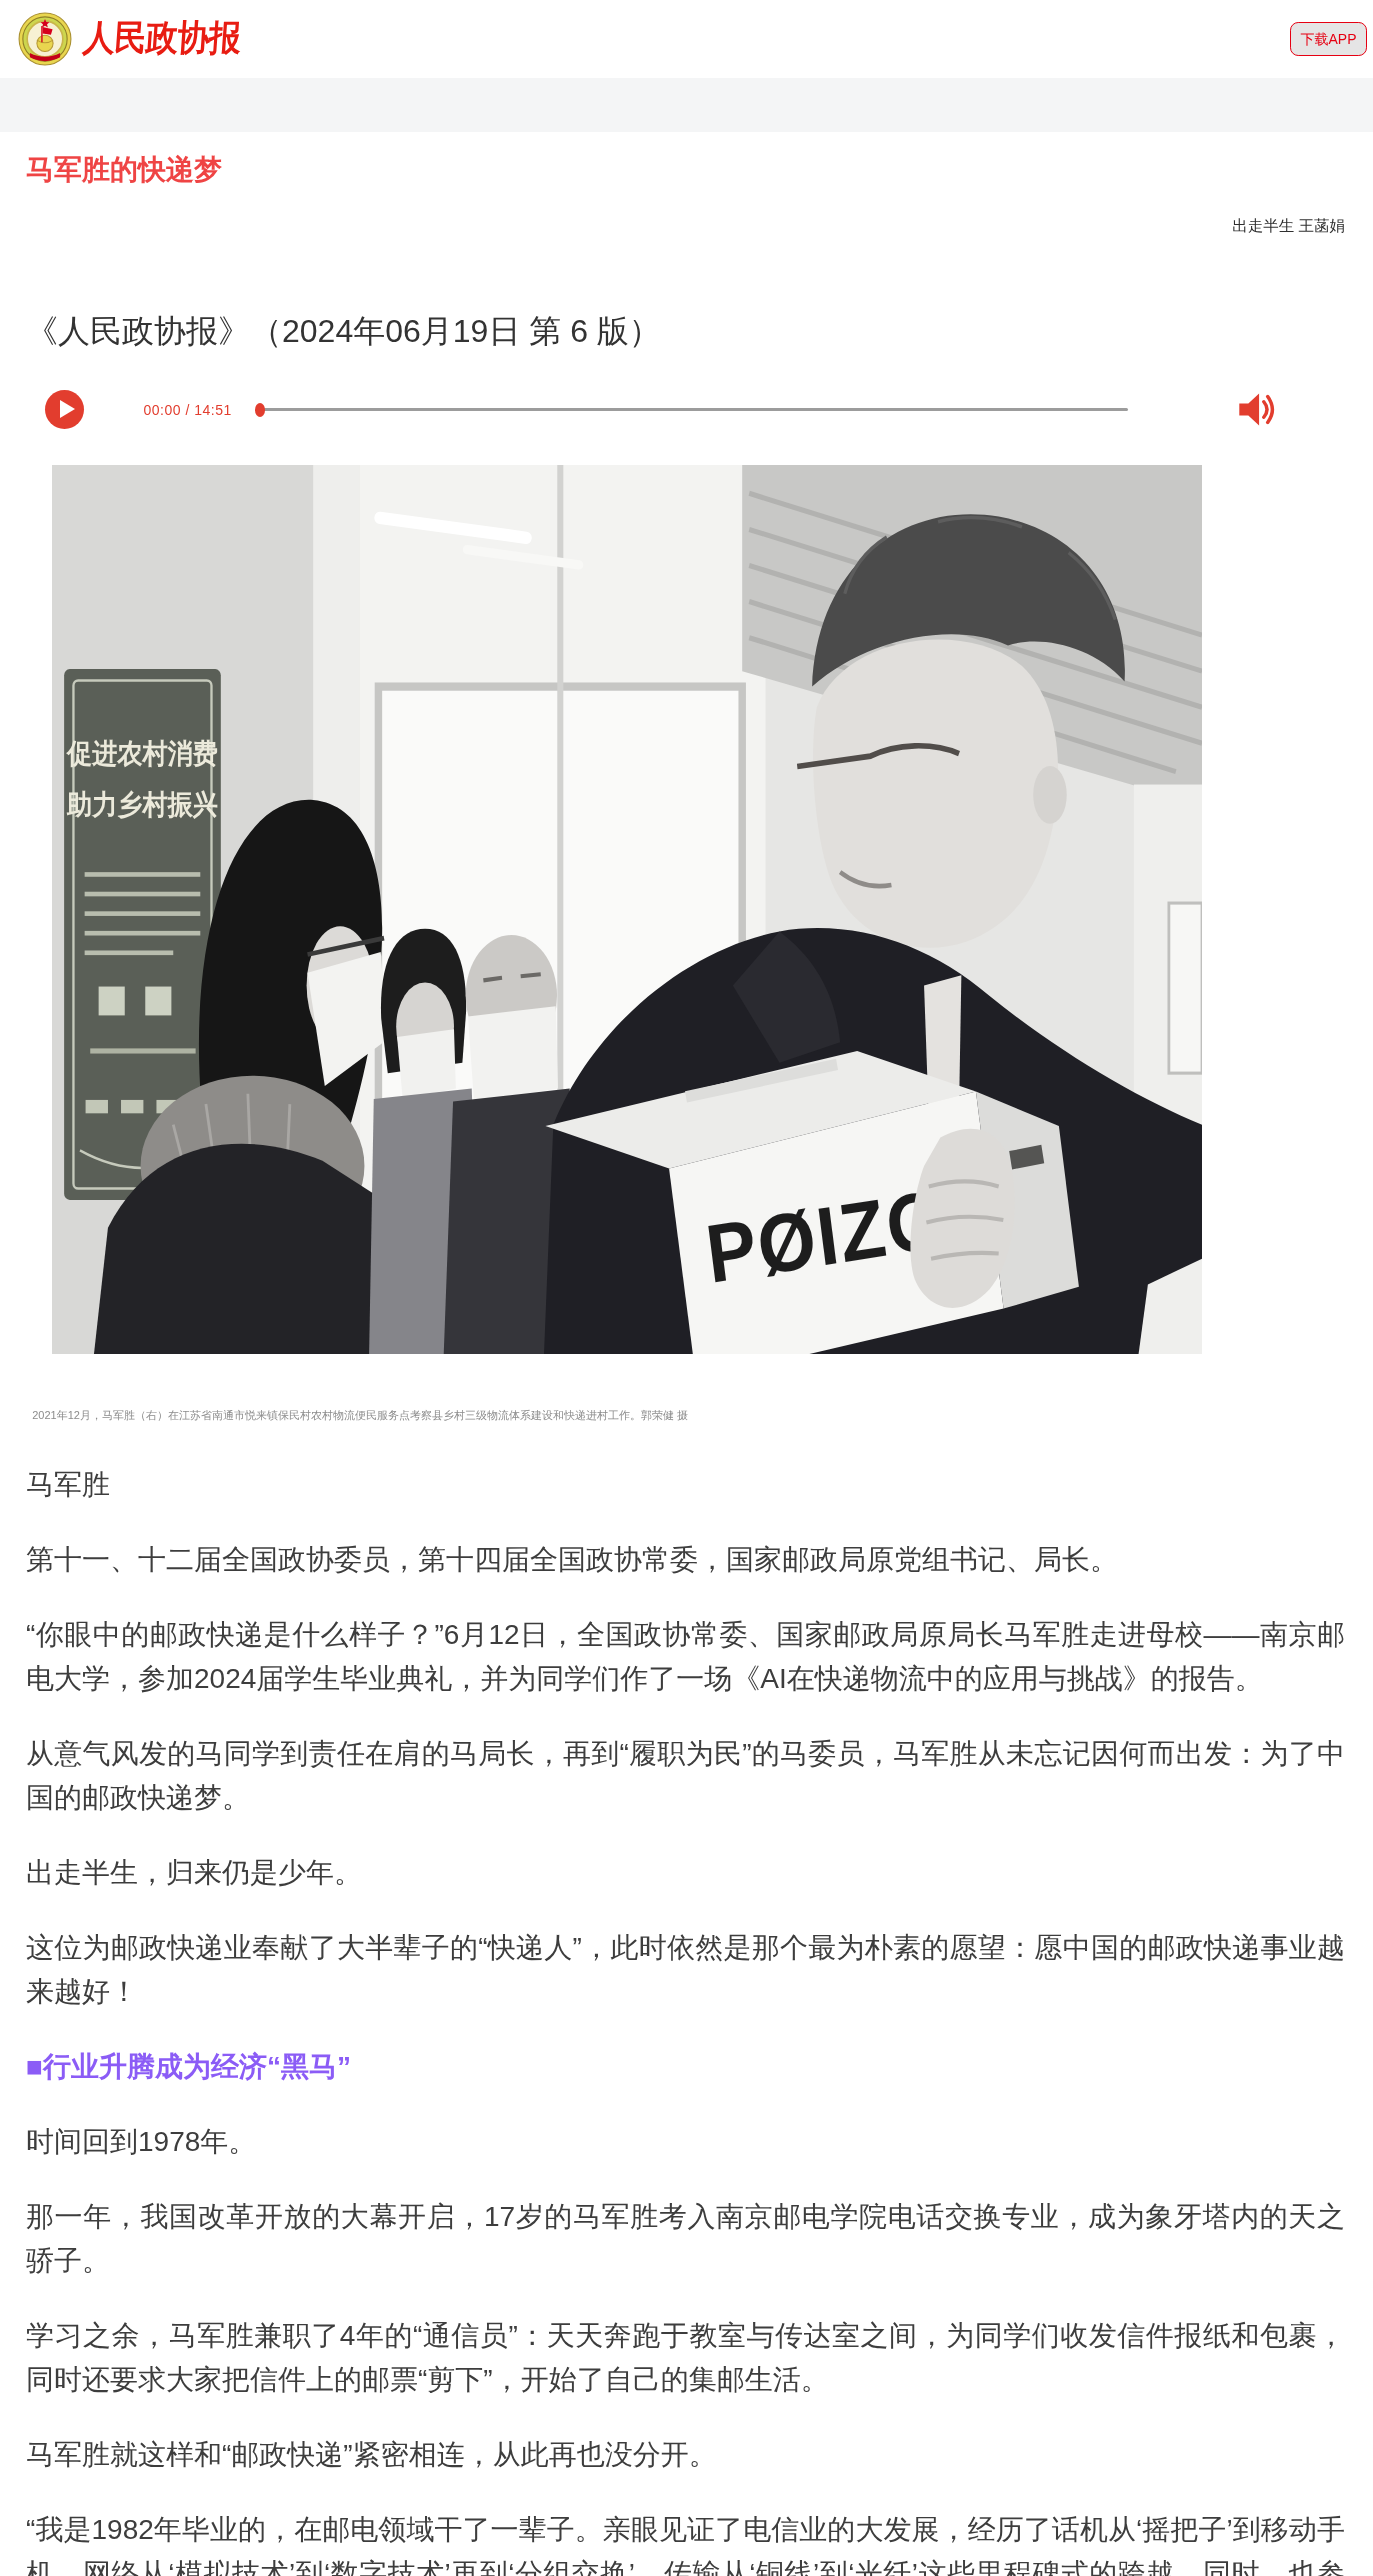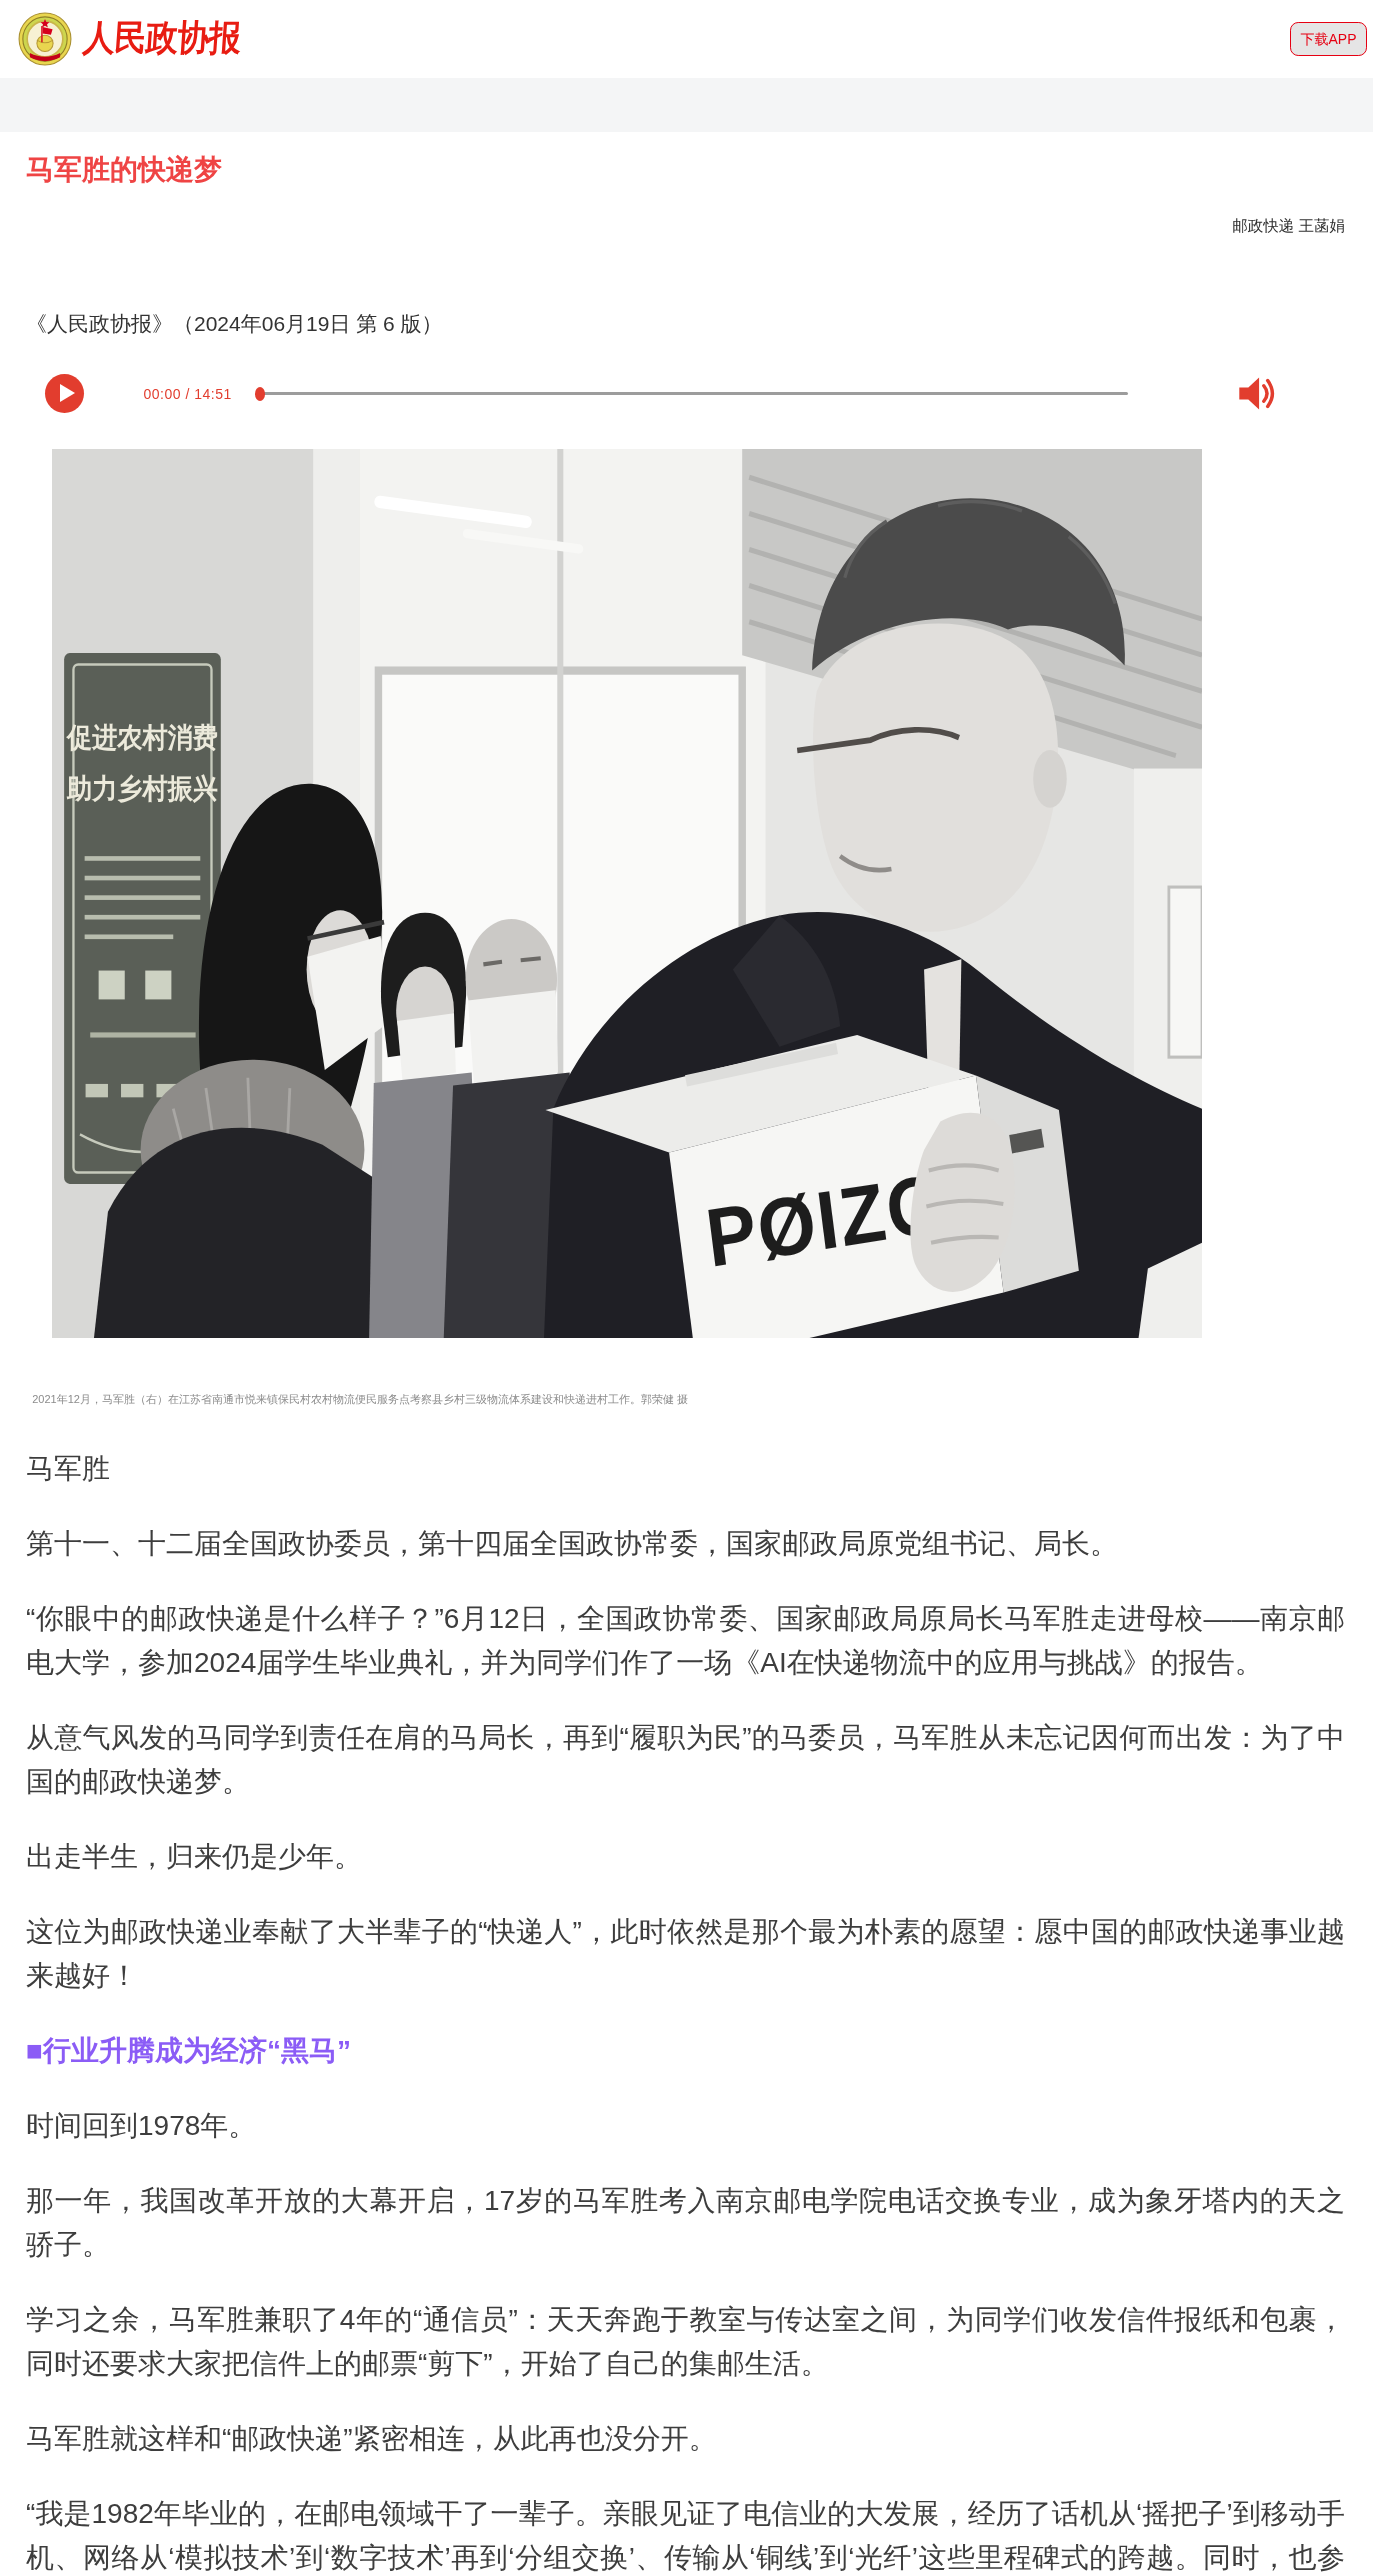--- a/index.html
+++ b/index.html
@@ -46,21 +46,21 @@
   
   .article{background:#fff;padding:0 29px 36px 26px;}
   .title{
     font-size:28px;
     font-weight:bold;
     color:#ef4444;
     margin:20.6px 0 0 0;
     line-height:1.2;
   }
   .byline{text-align:right;font-size:15.5px;color:#2f2f2f;margin-top:30px;}
-  .pub{font-size:21px;color:#333333;margin-top:73px;}
+  .pub{font-size:32px;color:#333333;margin-top:73px;}
   
   .audio{display:flex;align-items:center;margin-top:32px;height:47px;}
   .play{
     position:relative;width:39px;height:39px;border-radius:50%;
     background:#e23d2e;border:none;margin-left:18.5px;flex:0 0 auto;cursor:pointer;
   }
   .play-tri{
     position:absolute;left:15px;top:9.8px;width:0;height:0;
     border-left:15.5px solid #ffffff;
     border-top:9.8px solid transparent;
@@ -106,21 +106,21 @@
     </svg>
     <span class="logo-text">人民政协报</span>
   </div>
   <button class="dl-btn">下载APP</button>
 </header>
 
 <div class="gray-band"></div>
 
 <main class="article">
   <h1 class="title">马军胜的快递梦</h1>
-  <div class="byline">邮政快递 王菡娟</div>
+  <div class="byline">出走半生 王菡娟</div>
   <div class="pub">《人民政协报》（2024年06月19日 第 6 版）</div>
 
   <div class="audio">
     <button class="play">
       <span class="play-tri"></span>
     </button>
     <span class="time">00:00 / 14:51</span>
     <div class="track">
       <span class="knob"></span>
     </div>

